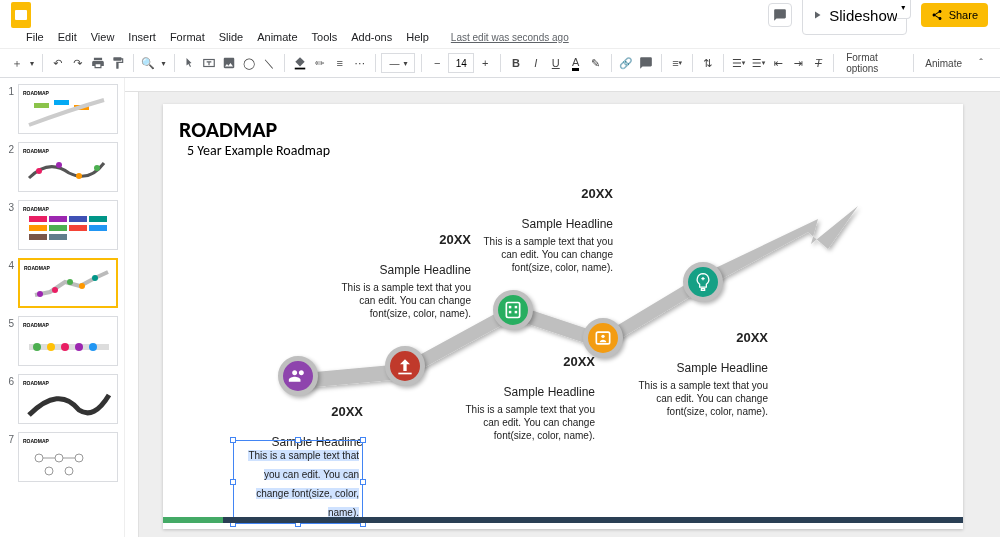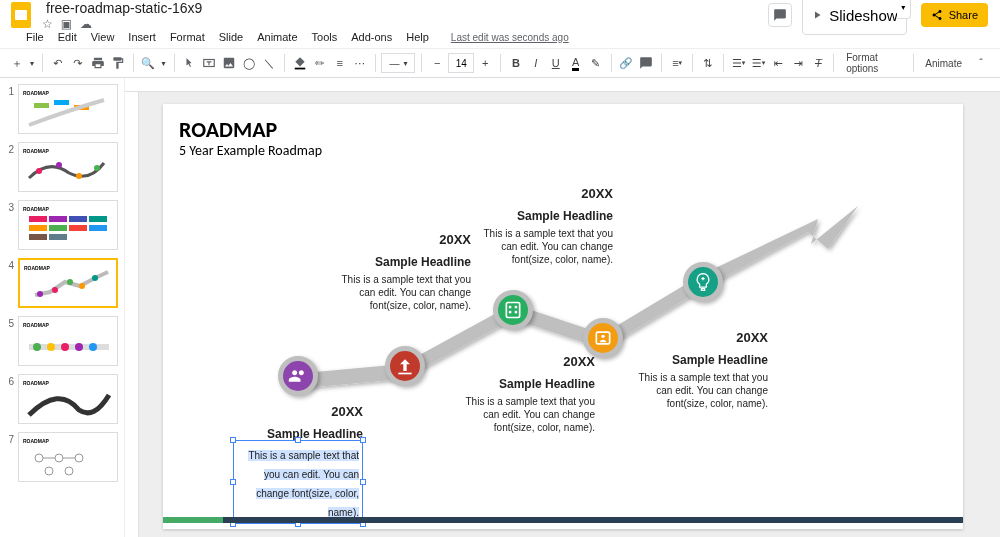--- a/index.html
+++ b/index.html
@@ -38,56 +38,48 @@
 .thumb-num { font-size: 10px; color: #5f6368; width: 10px; text-align: right; padding-top: 2px; }
 .thumb { width: 100px; height: 50px; border: 1px solid #dadce0; background: #fff; position: relative; cursor: pointer; overflow: hidden; }
 .thumb.active { border: 2px solid #fbbc04; }
 
 .canvas-area { flex: 1; background: #eee; position: relative; overflow: hidden; }
 .ruler-h { height: 14px; background: #fff; border-bottom: 1px solid #e0e0e0; }
 .ruler-v { position: absolute; left: 0; top: 14px; bottom: 0; width: 14px; background: #fff; border-right: 1px solid #e0e0e0; }
 .slide { position: absolute; left: 38px; top: 26px; width: 800px; height: 425px; background: #fff; box-shadow: 0 1px 3px rgba(0,0,0,0.2); }
 
 .slide-title { position: absolute; left: 16px; top: 12px; font-size: 22px; font-weight: 700; font-family: Calibri, Arial; }
-.slide-sub { position: absolute; left: 16px; top: 38px; font-size: 14px; font-family: Calibri, Arial; }
+.slide-sub { position: absolute; left: 24px; top: 38px; font-size: 14px; font-family: Calibri, Arial; }
 
 
 .arrow-path { position: absolute; }
 .circle { position: absolute; width: 40px; height: 40px; border-radius: 50%; border: 5px solid #bfbfbf; display: flex; align-items: center; justify-content: center; box-shadow: 2px 2px 4px rgba(0,0,0,0.3); }
 .circle svg { fill: #fff; }
 
 .item-block { position: absolute; width: 130px; text-align: right; font-family: Calibri, Arial; }
 .item-year { font-size: 13px; font-weight: 700; color: #222; }
-.item-head { font-size: 12px; font-weight: 700; color: #222; margin-top: 8px; }
+.item-head { font-size: 12px; font-weight: 400; color: #222; margin-top: 16px; }
 .item-body { font-size: 10px; color: #222; margin-top: 4px; line-height: 1.3; }
 
 .selected-box { border: 1px solid #4285f4; position: relative; }
 .sel-handle { position: absolute; width: 6px; height: 6px; background: #fff; border: 1px solid #4285f4; }
 .sel-text { background: #cfe2ff; }
 
 .slide-footer { position: absolute; bottom: 6px; left: 0; right: 0; height: 6px; background: #2a3f54; }
 .slide-footer::before { content: ''; position: absolute; left: 0; top: 0; width: 60px; height: 6px; background: #4a6; }
 </style>
 </head>
 <body>
 
 <div class="titlebar">
   <div class="logo">
     <svg width="20" height="26" viewBox="0 0 20 26">
         <rect x="0" y="0" width="20" height="26" rx="2" fill="#fbbc04"></rect>
         <rect x="4" y="8" width="12" height="10" fill="#fff" rx="1"></rect>
       </svg>
-  </div>
-  <div>
-    <span class="doc-title">free-roadmap-static-16x9</span>
-    <span class="title-icons">
-      <span>☆</span>
-      <span>▣</span>
-      <span>☁</span>
-    </span>
   </div>
   <div class="titlebar-right">
     <div class="comment-btn">
       <svg width="14" height="14" viewBox="0 0 24 24">
           <path fill="#5f6368" d="M20 2H4c-1.1 0-2 .9-2 2v18l4-4h14c1.1 0 2-.9 2-2V4c0-1.1-.9-2-2-2z"></path>
         </svg>
     </div>
     <div style="display:flex">
       <div class="slideshow-btn">
         <svg width="12" height="12" viewBox="0 0 24 24">

